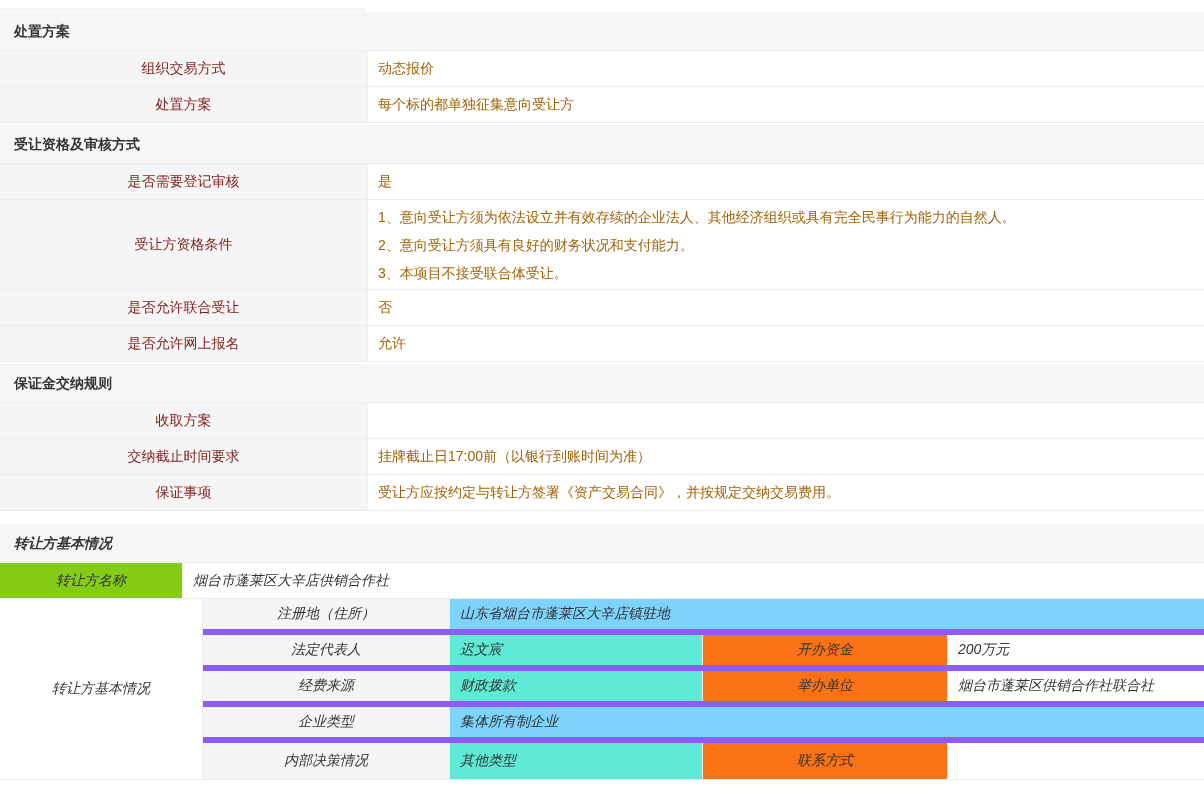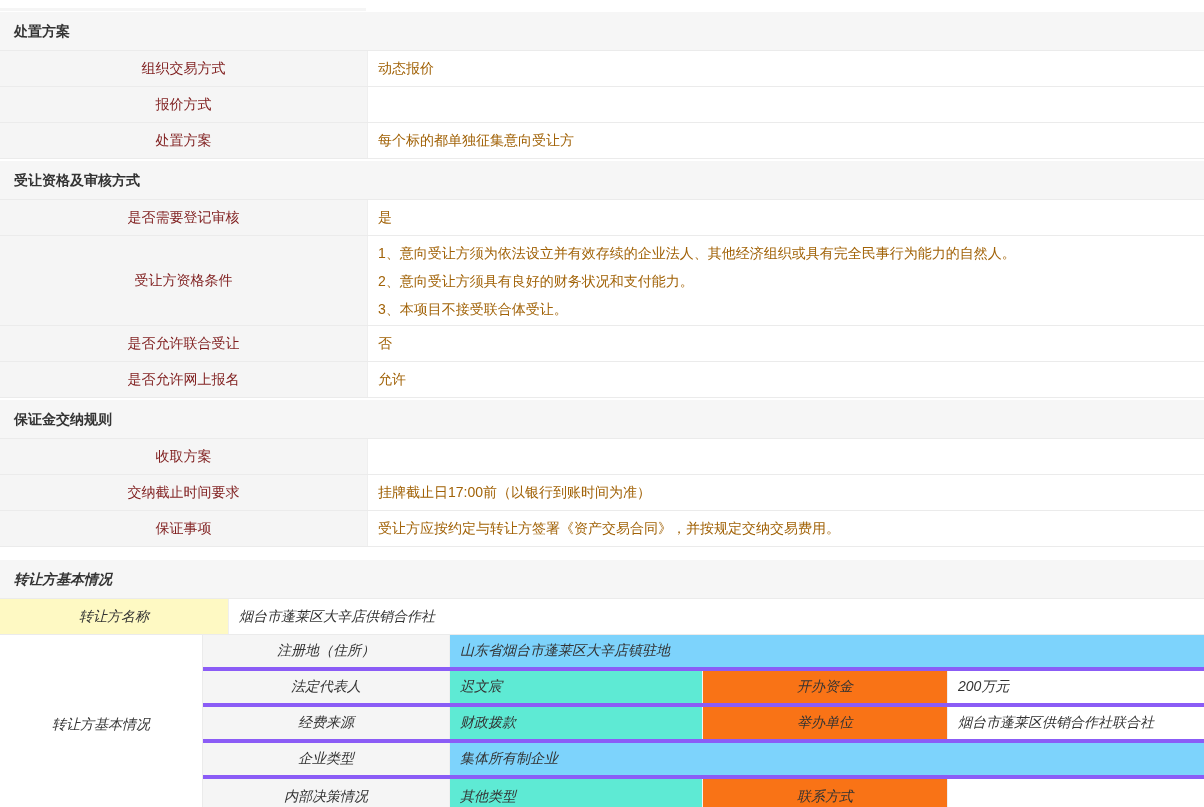--- a/index.html
+++ b/index.html
@@ -34,32 +34,32 @@
   .kv-value {
     flex:1; display:flex; flex-direction:column; justify-content:center;
     padding:4px 10px; background:#fff; color:#a16207;
   }
   .kv-row.tall { height:90px; }
   .kv-value .line { line-height:28px; }
 
   
   .name-row { display:flex; height:36px; border-bottom:1px solid #ebebeb; }
   .name-label {
-    width:229px; background:#fef9c3; display:flex; align-items:center;
+    width:183px; background:#84cc16; display:flex; align-items:center;
     justify-content:center; border-right:1px solid #efefef;
   }
   .name-value { flex:1; display:flex; align-items:center; padding:0 10px; background:#fff; }
 
   .group-row { display:flex; border-bottom:1px solid #ebebeb; }
   .group-label {
     width:203px; background:#fff; display:flex; align-items:center;
     justify-content:center; border-right:1px solid #ebebeb; text-align:center;
   }
   .group-body { flex:1; }
-  .n-row { display:flex; height:36px; border-bottom:4px solid #8b5cf6; }
+  .n-row { display:flex; height:36px; border-bottom:6px solid #8b5cf6; }
   .n-row:last-child { border-bottom:none; }
   .n-label {
     width:247px; background:#f5f5f5; display:flex; align-items:center;
     justify-content:center; text-align:center; border-right:1px solid #efefef;
   }
   .n-value1 { width:253px; background:#5eead4; display:flex; align-items:center; padding:0 10px; border-right:1px solid #f3f3f3; }
   .n-label2 {
     width:245px; background:#f97316; display:flex; align-items:center;
     justify-content:center; border-right:1px solid #efefef;
   }
@@ -74,24 +74,20 @@
   <div class="remnant">
     <div class="r-label"></div>
     <div class="r-value"></div>
   </div>
 
   <section class="sec-s1">
     <div class="sec-header">处置方案</div>
     <div class="kv-row">
       <div class="kv-label">组织交易方式</div>
       <div class="kv-value">动态报价</div>
-    </div>
-    <div class="kv-row">
-      <div class="kv-label">报价方式</div>
-      <div class="kv-value"></div>
     </div>
     <div class="kv-row">
       <div class="kv-label">处置方案</div>
       <div class="kv-value">每个标的都单独征集意向受让方</div>
     </div>
   </section>
 
   <section class="sec-s2">
     <div class="sec-header">受让资格及审核方式</div>
     <div class="kv-row">

